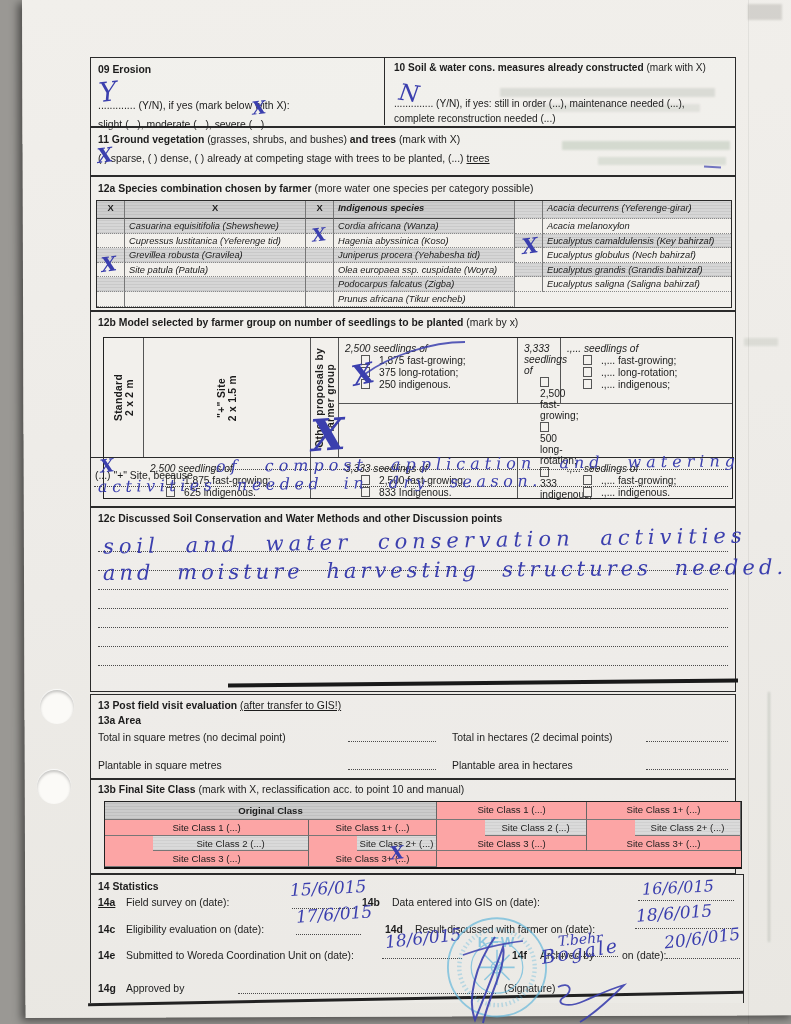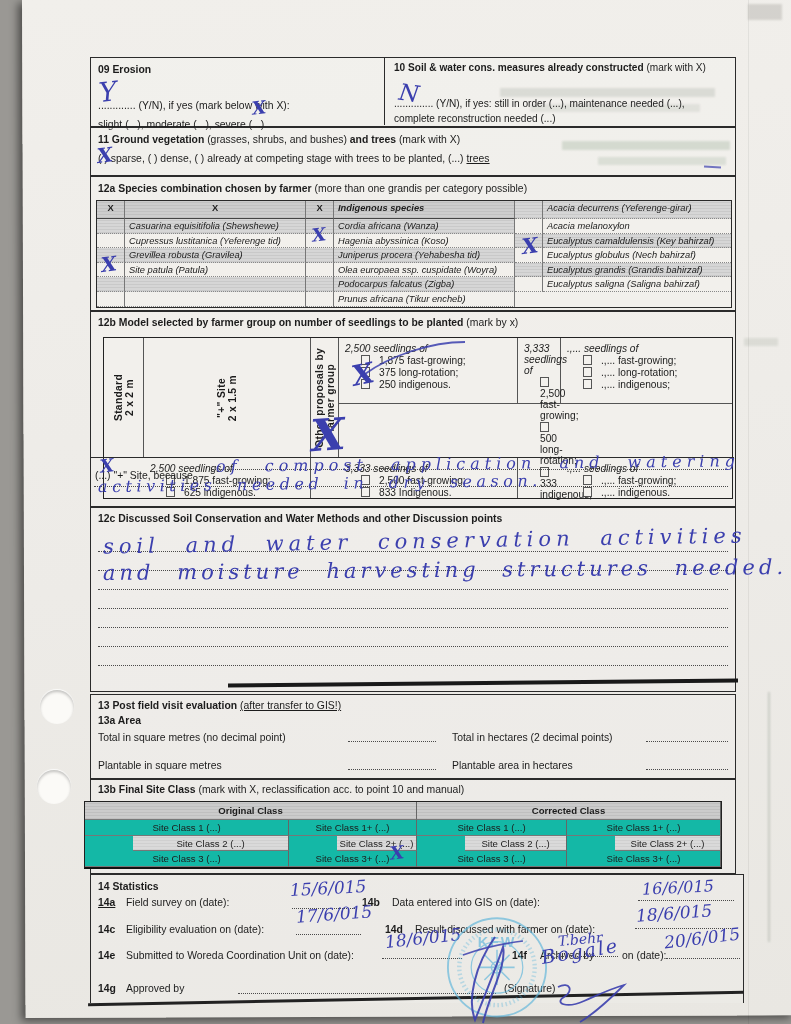--- a/index.html
+++ b/index.html
@@ -34,24 +34,24 @@
   .g12b{position:absolute;left:103px;top:337px;display:grid;
         grid-template-columns:40px 167px 28px 179px 43px 171px;
         grid-template-rows:66px 54px;border:1.7px solid #222;background:#f2f0ec;}
   .g12b>div{border-right:1px solid #555;border-bottom:1px solid #555;font-size:10.2px;overflow:visible;}
   .g12b>div.lastr{border-bottom:none;}
   .g12b>div.lastc{border-right:none;}
   .vlab{display:flex;align-items:center;justify-content:center;grid-row:1/3;border-bottom:none !important;}
   .vlab span{writing-mode:vertical-rl;transform:rotate(180deg);font-weight:bold;font-size:10.3px;letter-spacing:.3px;}
   .cellhead{padding:5px 0 0 6px;font-style:italic;}
   .cbrow{padding-left:22px;margin-top:1px;}
-  .g13b{position:absolute;left:84px;top:801px;display:grid;
+  .g13b{position:absolute;left:104px;top:801px;display:grid;
         grid-template-columns:204px 128px 150px 154px;
         grid-template-rows:18px 15.7px 15.7px 15.7px;
-        border:1.6px solid #222;border-bottom:2.6px solid #111;background:#14b8a6;}
+        border:1.6px solid #222;border-bottom:2.6px solid #111;background:#fca5a5;}
   .g13b>div{border-right:1px solid #666;border-bottom:1px solid #777;font-size:9.6px;
         line-height:15px;text-align:center;overflow:hidden;white-space:nowrap;}
   .g13b>div:nth-child(4n+1).dc{text-align:left;padding-left:8px;}
   .g13b .h2{grid-column:span 2;font-weight:bold;
         background:repeating-linear-gradient(0deg,#bfbfbf 0 1px,#cbcbcb 1px 3px);line-height:17px;}
   .shl{background:repeating-linear-gradient(0deg,#d0d0d0 0 1px,#dadada 1px 3px);margin-left:48px;}
   .hole{position:absolute;width:34px;height:34px;border-radius:50%;background:#fbfaf7;
         box-shadow:inset 0 2px 3px rgba(0,0,0,.22), 0 -1px 1px rgba(255,255,255,.8);}
   .bleed{position:absolute;filter:blur(1.2px);pointer-events:none;}
 </style>
@@ -84,21 +84,21 @@
 <div class="t" style="left:394px;top:112px;font-size:10.1px;">complete reconstruction needed (...)</div>
 <div class="hw" style="left:399px;top:82px;font-size:23px;transform:rotate(8deg);">N</div>
 
 <div class="box" style="left:90px;top:127px;width:644px;height:47px;"></div>
 <div class="t" style="left:98px;top:133px;"><span class="b">11 Ground vegetation</span> <span>(grasses, shrubs, and bushes)</span> <span class="b">and trees</span> <span>(mark with X)</span></div>
 <div class="t" style="left:98px;top:152px;"><span>( ) sparse, (  ) dense, (  ) already at competing stage with trees to be planted, (...)</span> <span class="u">trees</span></div>
 <div class="hx" style="left:97px;top:146px;font-size:20px;">X</div>
 <div style="position:absolute;left:704px;top:166px;width:17px;height:2px;background:#3b3fae;opacity:.7;transform:rotate(3deg);"></div>
 
 <div class="box" style="left:90px;top:176px;width:644px;height:133px;"></div>
-<div class="t" style="left:98px;top:182px;"><span class="b">12a Species combination chosen by farmer</span> <span>(more than one grandis per category possible)</span></div>
+<div class="t" style="left:98px;top:182px;"><span class="b">12a Species combination chosen by farmer</span> <span>(more water one species per category possible)</span></div>
 <div class="g12a">
   <div class="hd hdx">X</div>
   <div class="hd hdx">X</div>
   <div class="hd hdx">X</div>
   <div class="hd sp">Indigenous species</div>
 
   <div class="sh"></div>
   <div class="sh sp">Acacia decurrens (Yeferenge-girar)</div>
   <div class="sh"></div>
   <div class="sh sp">Casuarina equisitifolia (Shewshewe)</div>
@@ -228,21 +228,20 @@
 <div class="dl" style="left:646px;top:741px;width:82px;"></div>
 <div class="t" style="left:98px;top:759px;">Plantable in square metres</div>
 <div class="dl" style="left:348px;top:769px;width:88px;"></div>
 <div class="t" style="left:452px;top:759px;">Plantable area in hectares</div>
 <div class="dl" style="left:646px;top:769px;width:82px;"></div>
 
 <div class="box" style="left:90px;top:779px;width:644px;height:93px;"></div>
 <div class="t" style="left:98px;top:783px;"><span class="b">13b Final Site Class</span> <span>(mark with X, reclassification acc. to point 10 and manual)</span></div>
 <div class="g13b">
   <div class="h2">Original Class</div>
-  <div class="h2">Corrected Class</div>
   <div class="dc">Site Class 1 (...)</div>
   <div>Site Class 1+ (...)</div>
   <div>Site Class 1 (...)</div>
   <div>Site Class 1+ (...)</div>
   <div class="dc shl">Site Class 2 (...)</div>
   <div class="shl">Site Class 2+ (...)</div>
   <div class="shl">Site Class 2 (...)</div>
   <div class="shl">Site Class 2+ (...)</div>
   <div class="dc">Site Class 3 (...)</div>
   <div>Site Class 3+ (...)</div>

